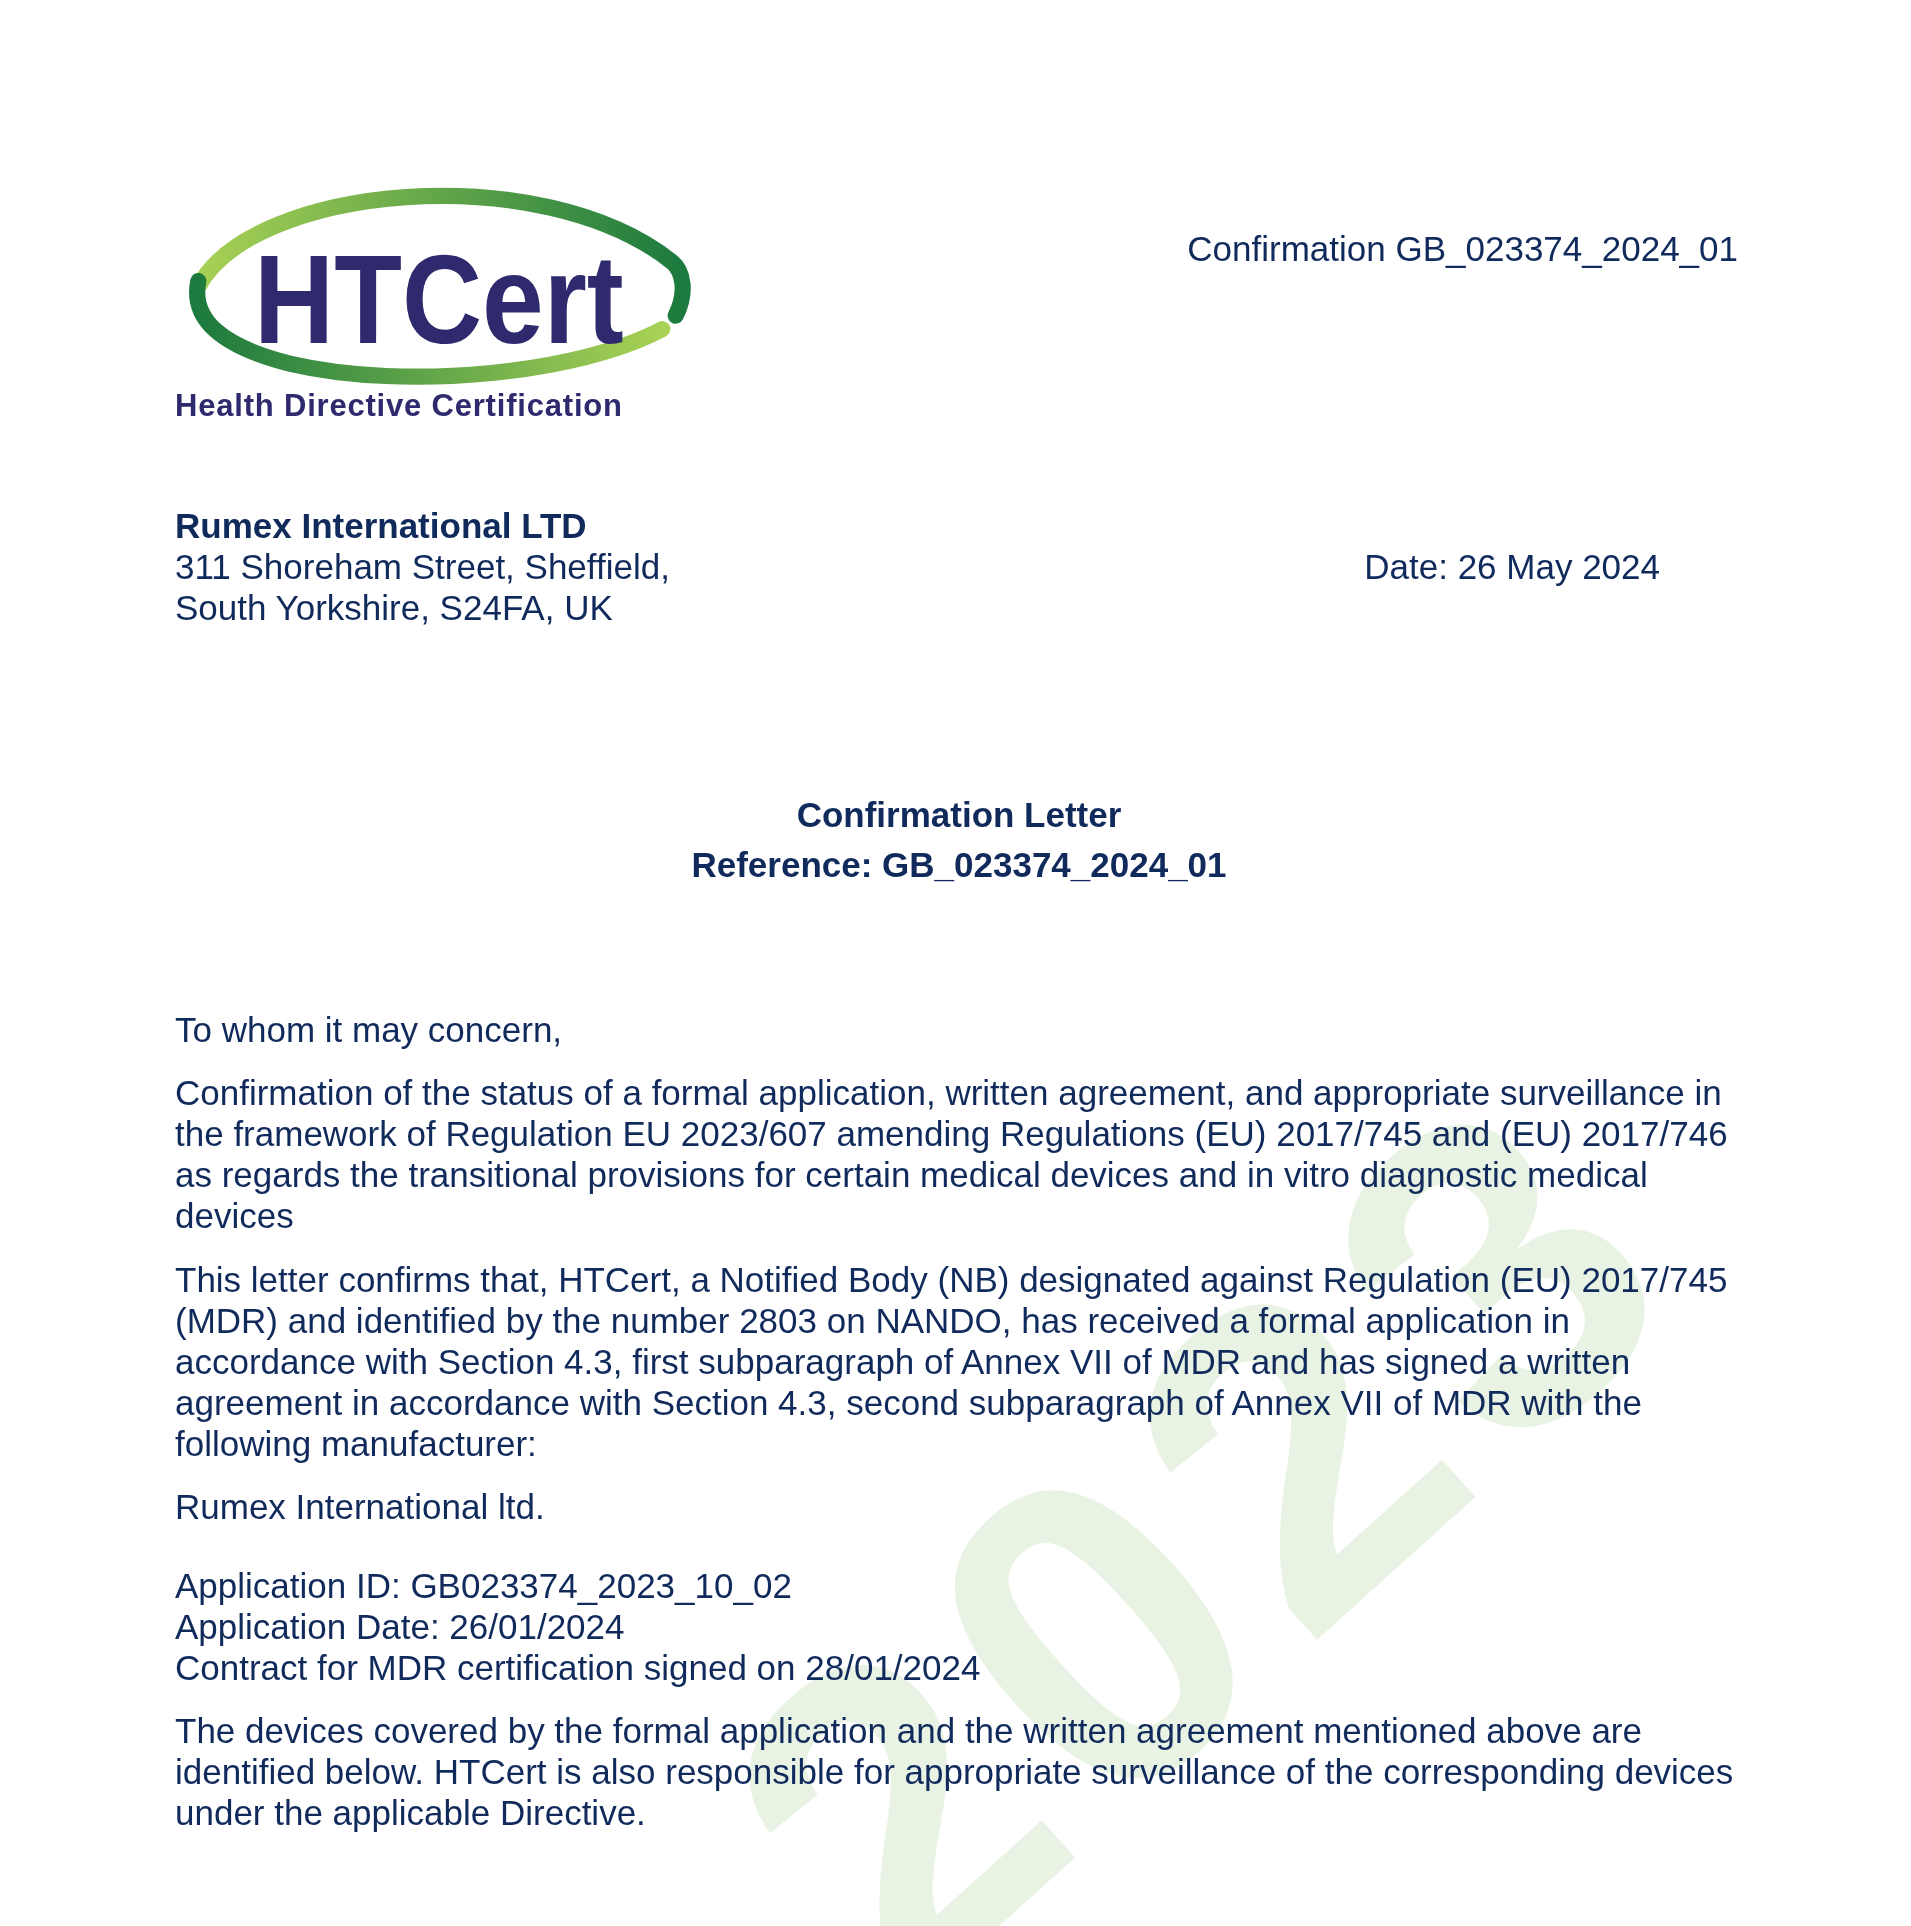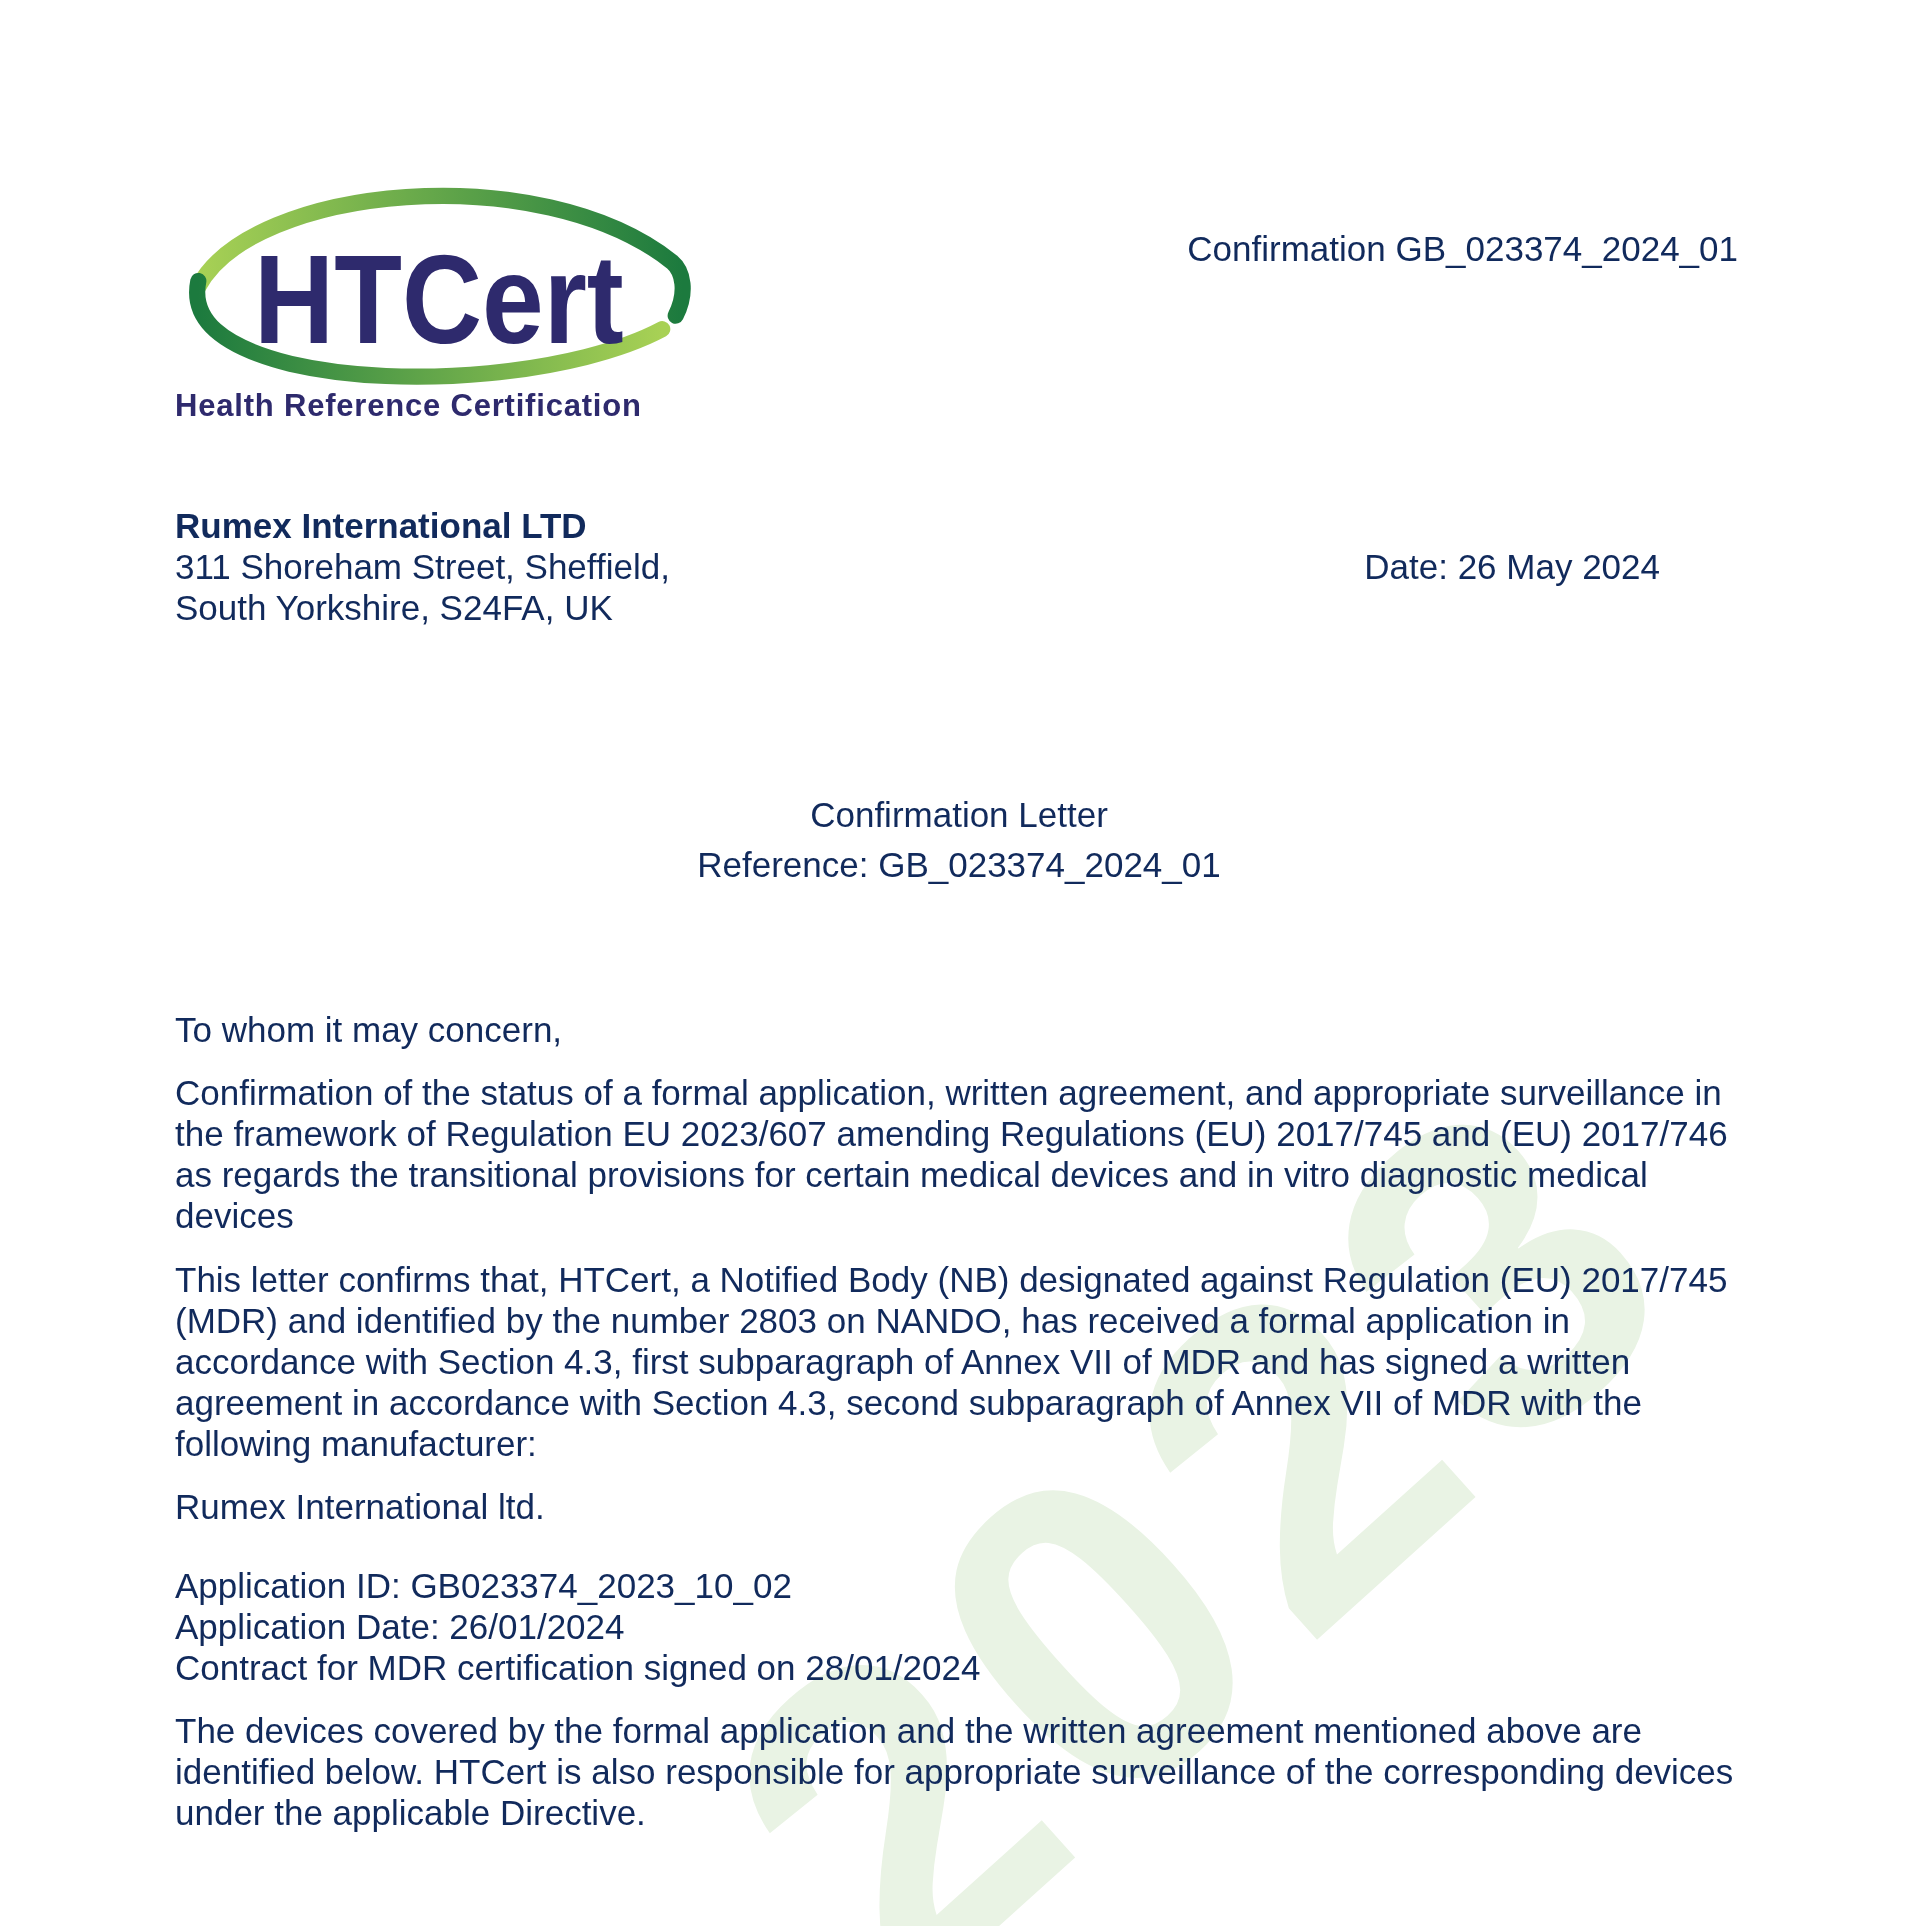--- a/index.html
+++ b/index.html
@@ -49,21 +49,21 @@
     width:1568px;
     font-size:35px;
     line-height:41px;
   }
   .addr-row{display:flex;align-items:center;}
   .addr-name{font-weight:bold;}
   .date-line{margin-left:auto;margin-right:83px;white-space:nowrap;}
   .title-block{
     margin-top:162px;
     text-align:center;
-    font-weight:normal;
+    font-weight:bold;
     line-height:50px;
   }
   .salutation{margin-top:119px;}
   .para{margin:22.3px 0 0 0;}
   .block{margin:22.3px 0 0 0;}
   .block .bline{display:block;}
 </style>
 </head>
 <body>
 
@@ -82,21 +82,21 @@
           </linearGradient>
           <linearGradient id="gradBottom" x1="0" y1="0" x2="1" y2="0">
             <stop offset="0" stop-color="#1c7a3e"></stop>
             <stop offset="1" stop-color="#a8d155"></stop>
           </linearGradient>
         </defs>
         <path d="M 60 345 C 200 80, 950 10, 1290 280 C 1320 305, 1330 360, 1300 420" fill="none" stroke="url(#gradTop)" stroke-width="42" stroke-linecap="round"></path>
         <path d="M 60 330 C 40 430, 120 500, 300 545 C 600 615, 1050 570, 1265 455" fill="none" stroke="url(#gradBottom)" stroke-width="42" stroke-linecap="round"></path>
         <text x="205" y="490" font-family="Liberation Sans, sans-serif" font-weight="bold" font-size="330" fill="#2e2a6d" textLength="960" lengthAdjust="spacingAndGlyphs">HTCert</text>
       </svg>
-      <div class="logo-tagline">Health Reference Certification</div>
+      <div class="logo-tagline">Health Directive Certification</div>
     </div>
 
     <div class="header-ref">Confirmation GB_023374_2024_01</div>
 
     <div class="letter">
 
       <div class="addr-row">
         <div>
           <span class="addr-name bline" style="display:block">Rumex International LTD</span>
           <span style="display:block">311 Shoreham Street, Sheffield,</span>

